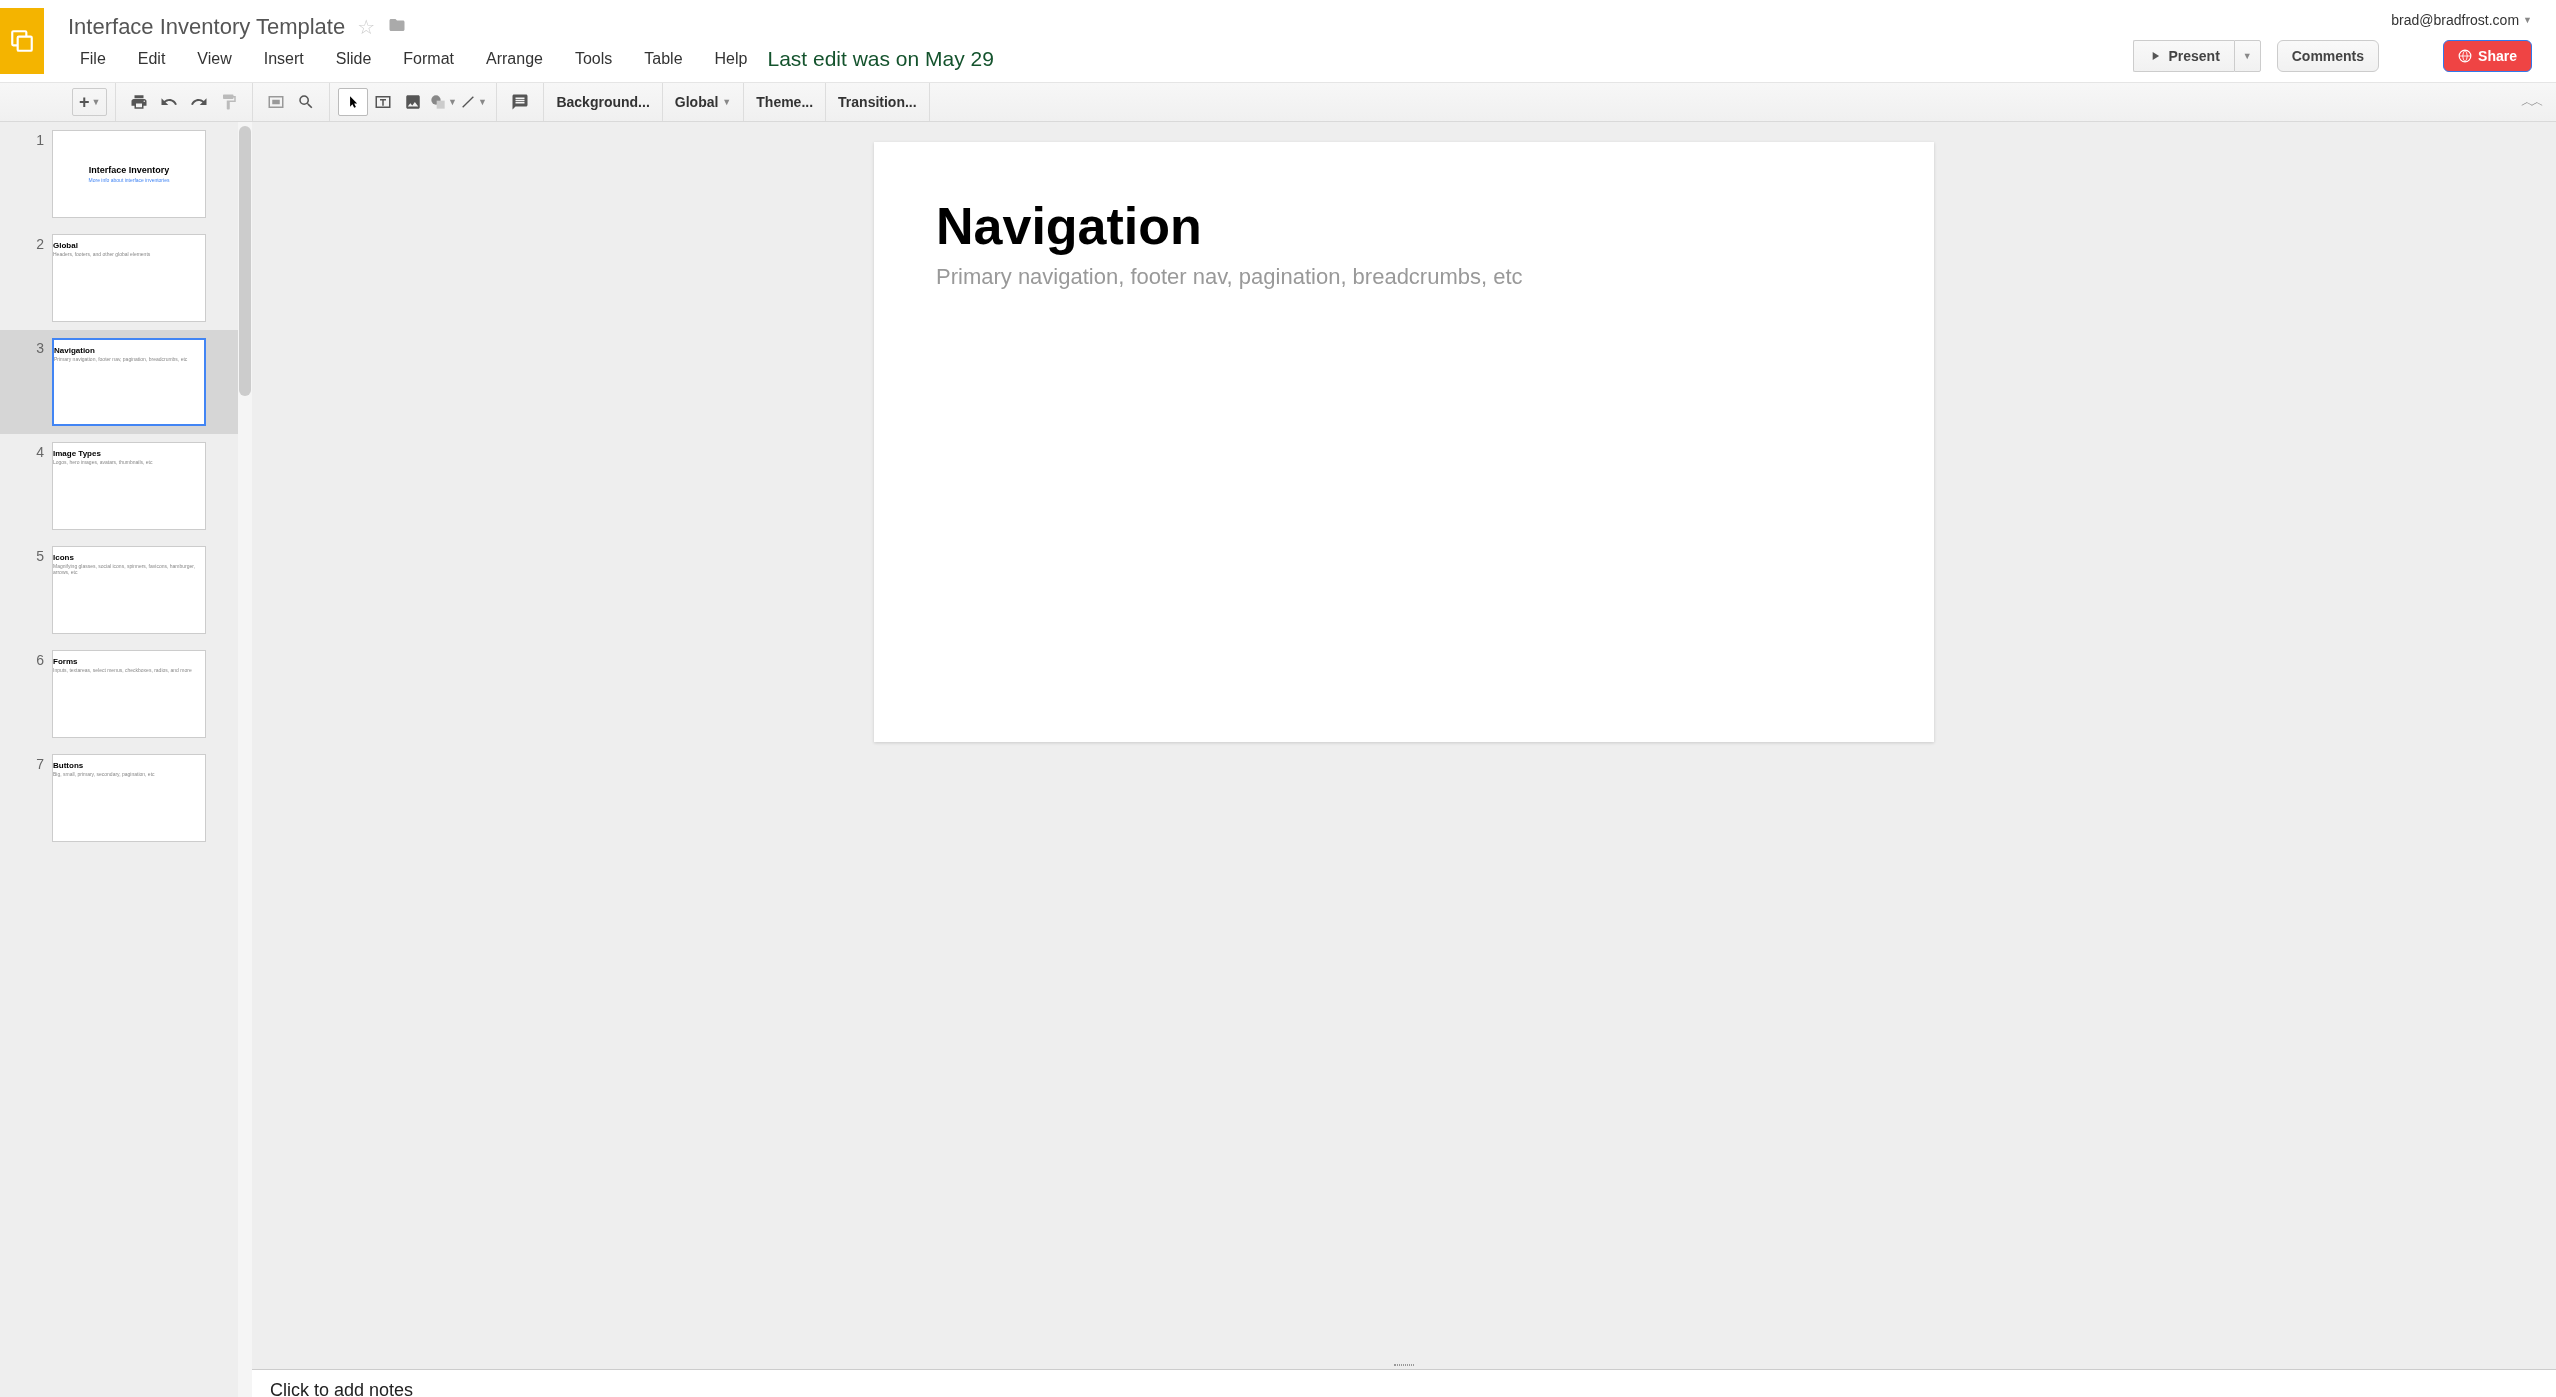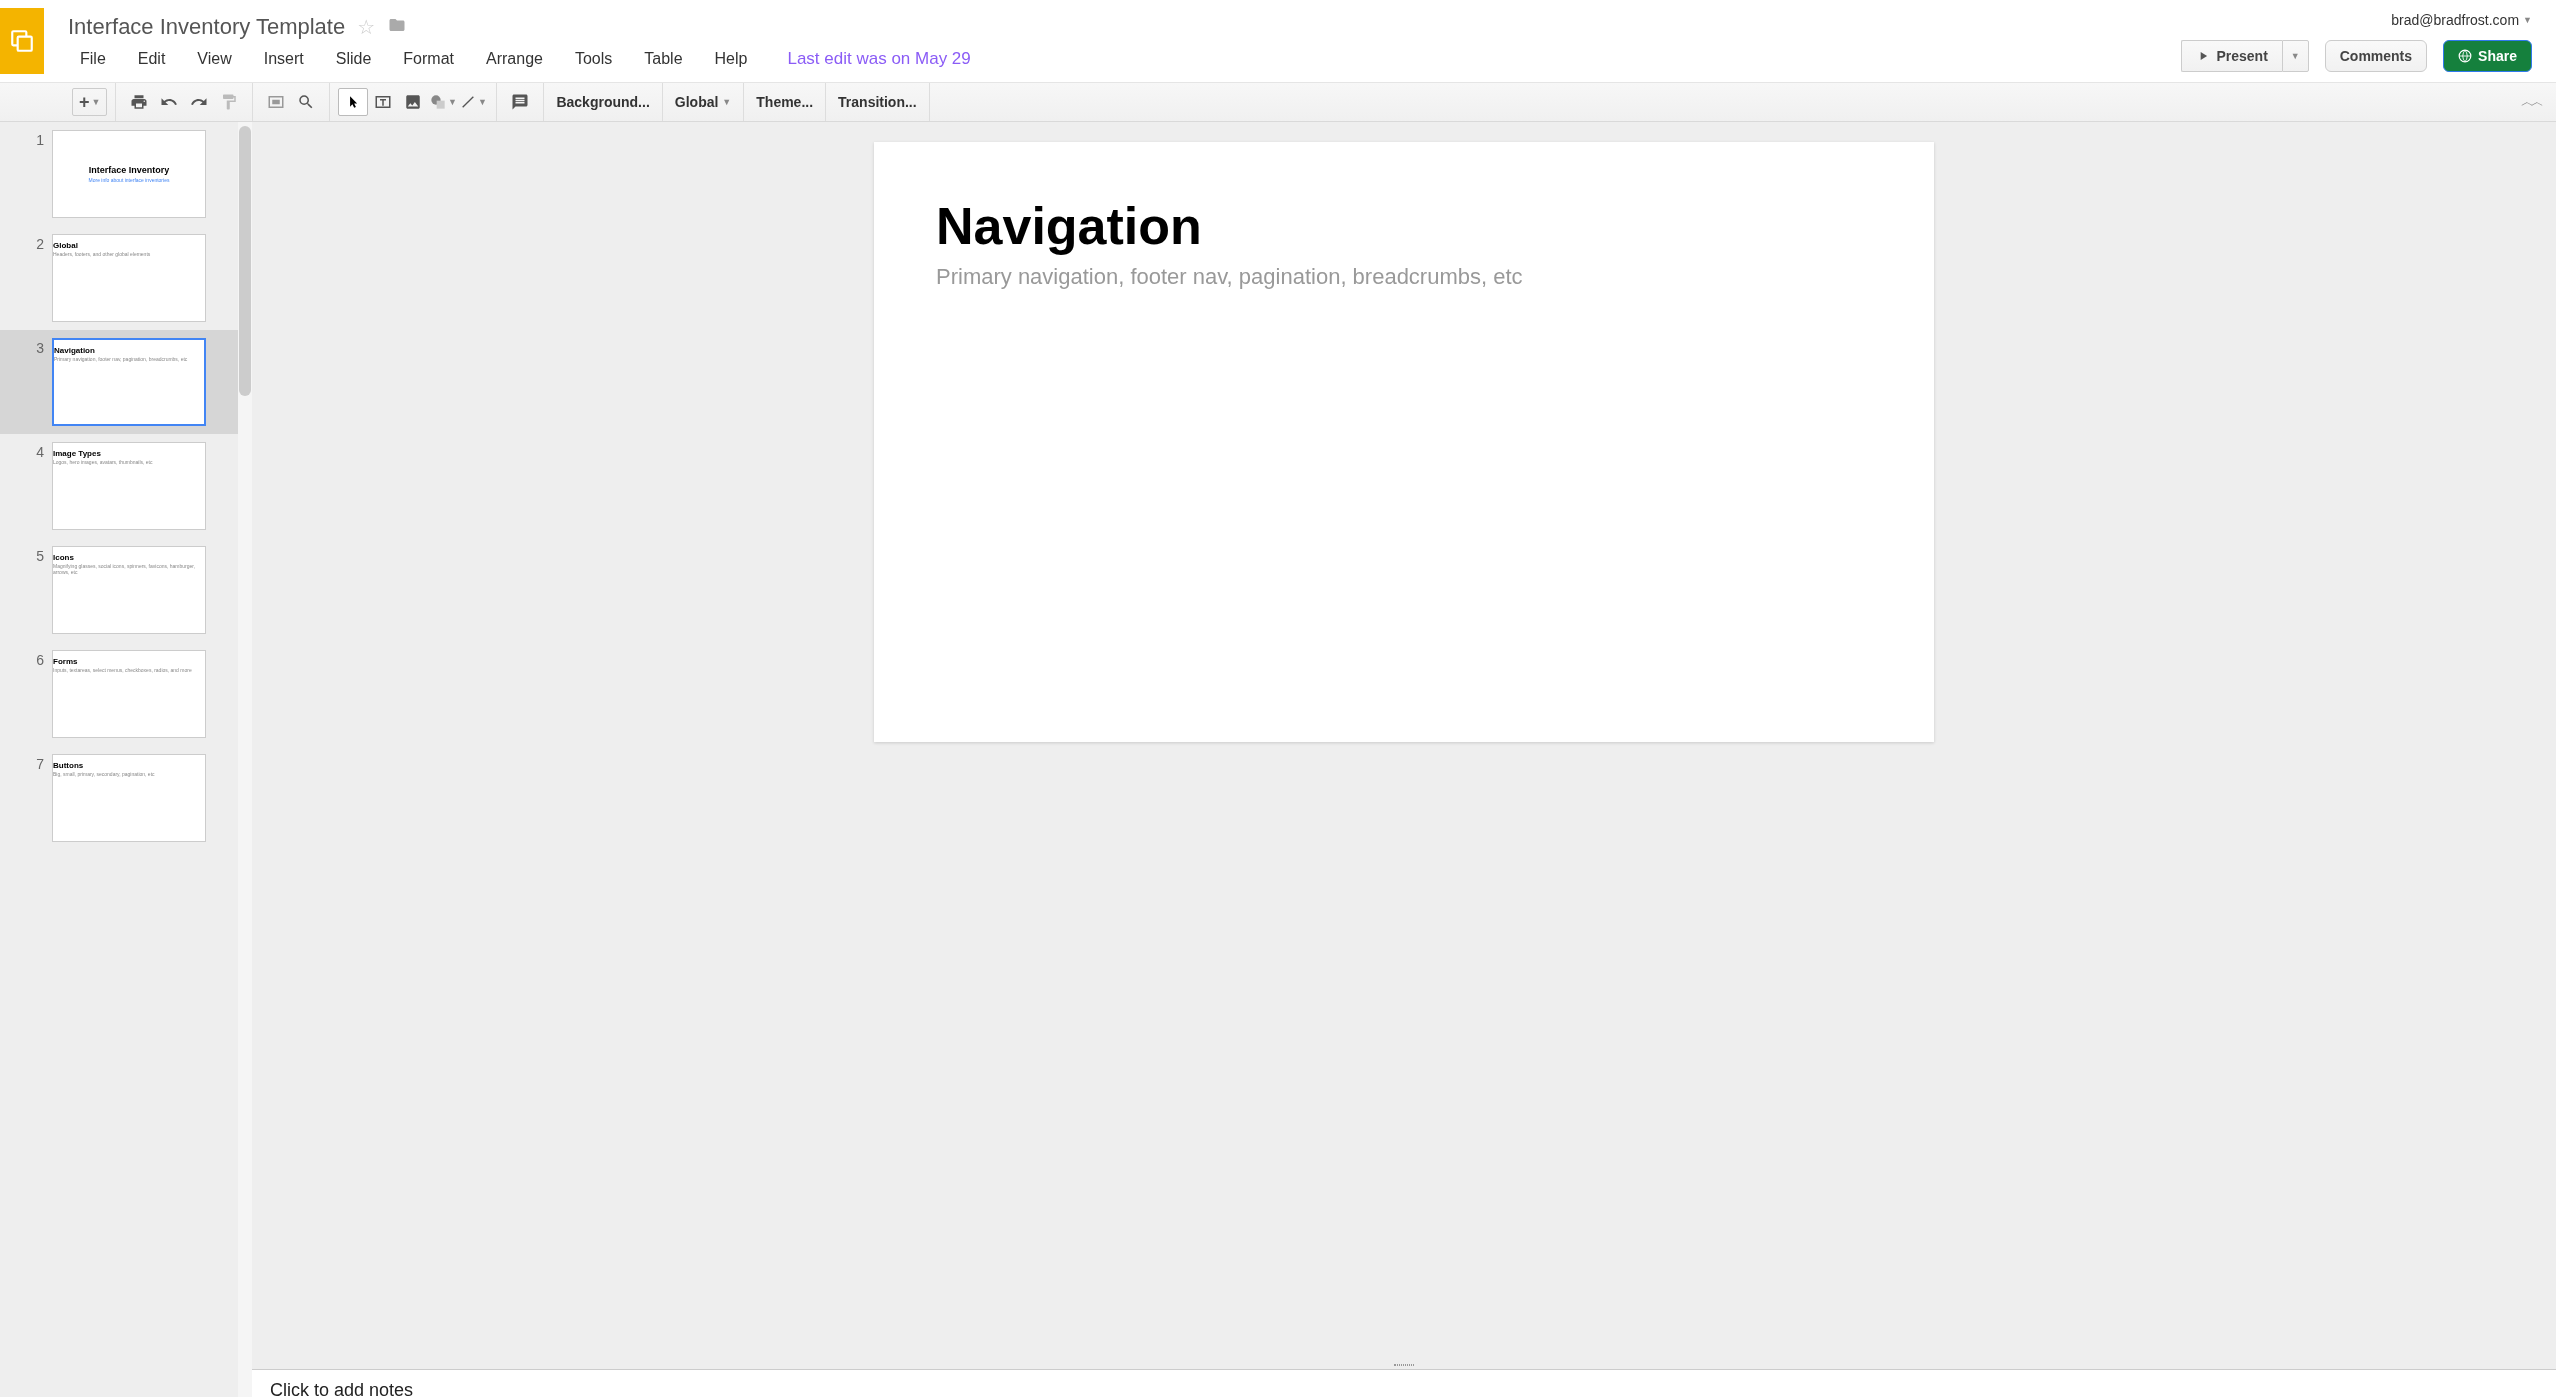--- a/index.html
+++ b/index.html
@@ -10,30 +10,30 @@
     .logo svg { width: 26px; height: 26px; }
     
     .header-main { flex: 1; padding-left: 24px; }
     .title-row { display: flex; align-items: center; gap: 12px; padding-top: 6px; }
     .doc-title { font-size: 22px; color: #555; font-weight: normal; text-align: center; }
     .star-icon { color: #ccc; font-size: 20px; cursor: pointer; }
     .folder-icon { color: #aaa; cursor: pointer; }
     
     .menu-row { display: flex; align-items: center; gap: 8px; padding: 6px 0 10px 0; }
     .menu-item { padding: 4px 12px; font-size: 16px; color: #333; cursor: pointer; }
-    .last-edit { font-size: 17px; color: #8b5cf6; margin-left: 20px; }
+    .last-edit { font-size: 21px; color: #14532d; }
     
     .header-right { display: flex; flex-direction: column; align-items: flex-end; gap: 12px; padding-top: 4px; padding-right: 16px; }
     .user-email { font-size: 14px; color: #333; display: flex; align-items: center; gap: 4px; }
     .header-buttons { display: flex; gap: 16px; align-items: flex-end; }
     .btn { border: 1px solid #ccc; background: linear-gradient(#f9f9f9,#f1f1f1); padding: 8px 14px; font-size: 14px; font-weight: bold; color: #444; cursor: pointer; border-radius: 6px; display: flex; align-items: center; gap: 6px; height: 32px; }
     .btn-present-group { display: flex; }
     .btn-present { border-radius: 2px 0 0 2px; border-right: none; }
     .btn-present-drop { border-radius: 0 2px 2px 0; padding: 8px 8px; }
-    .btn-share { background: #15803d; color: #fff; border-color: #3079ed; }
+    .btn-share { background: #ef4444; color: #fff; border-color: #3079ed; margin-left: 48px; }
     
     .toolbar { background: linear-gradient(#f7f7f7, #f0f0f0); border-top: 1px solid #e5e5e5; border-bottom: 1px solid #d9d9d9; height: 40px; display: flex; align-items: center; padding: 0 10px 0 64px; gap: 0; }
     .tool-group { display: flex; align-items: center; border-right: 1px solid #ddd; padding: 0 8px; height: 100%; }
     .tool-btn { width: 30px; height: 28px; display: flex; align-items: center; justify-content: center; cursor: pointer; border-radius: 2px; color: #555; }
     .tool-btn.combo { border: 1px solid #ccc; width: auto; padding: 0 6px; gap: 2px; }
     .tool-btn.boxed { border: 1px solid #bbb; background: #fff; }
     .tool-text-btn { padding: 0 12px; font-size: 14px; font-weight: bold; color: #333; cursor: pointer; height: 100%; display: flex; align-items: center; gap: 4px; border-right: 1px solid #ddd; }
     .toolbar-spacer { flex: 1; }
     .caret { font-size: 9px; color: #888; }
     

